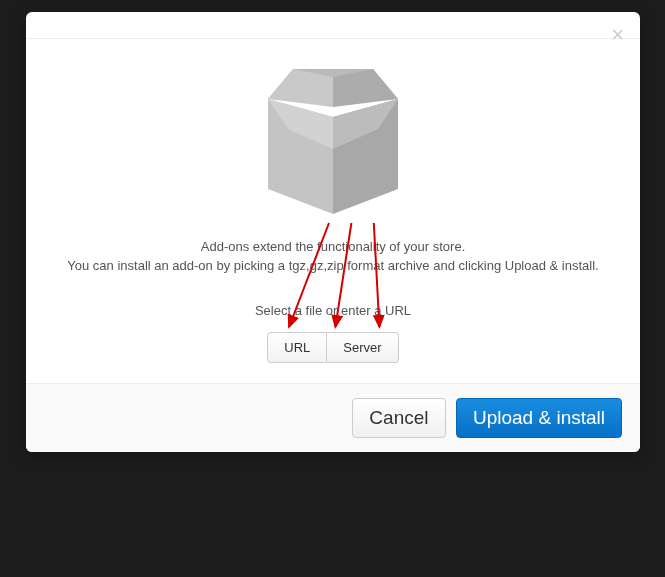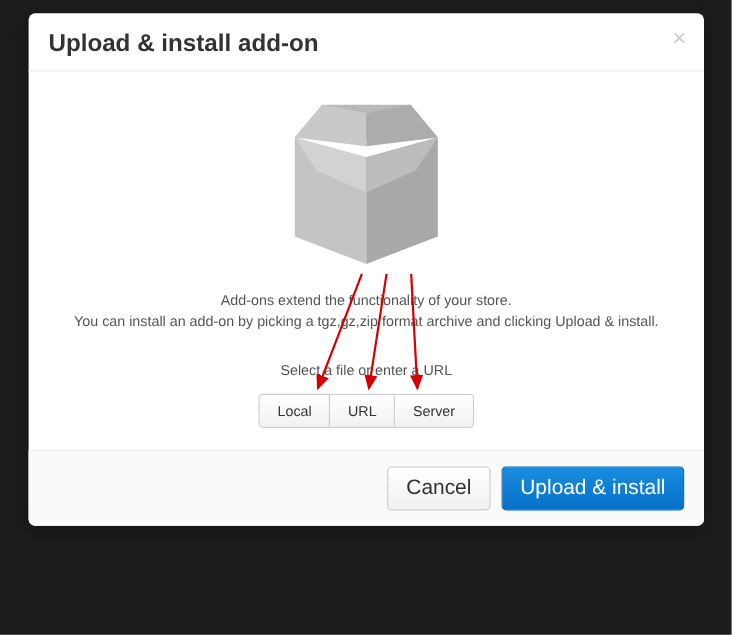--- a/index.html
+++ b/index.html
@@ -131,42 +131,40 @@
       color: #fff;
     }
   </style>
 </head>
 <body>
 
 <div class="backdrop"></div>
 
 <div class="modal">
   <div class="modal-header">
-    <div class="modal-title">Upload &amp; install add-on</div>
     <button class="close-btn">×</button>
   </div>
 
   <div class="modal-body">
     <svg class="box-icon" viewBox="0 0 180 150">
       <polygon points="50,0 130,0 155,30 25,30" fill="#b9b9b9"></polygon>
       <polygon points="50,0 90,8 90,38 25,30" fill="#c9c9c9"></polygon>
       <polygon points="130,0 90,8 90,38 155,30" fill="#acacac"></polygon>
       <polygon points="25,30 90,48 90,145 25,120" fill="#c4c4c4"></polygon>
       <polygon points="155,30 90,48 90,145 155,120" fill="#a8a8a8"></polygon>
       <polygon points="25,30 45,60 90,80 90,48" fill="#d2d2d2"></polygon>
       <polygon points="155,30 135,60 90,80 90,48" fill="#bcbcbc"></polygon>
     </svg>
 
     <div class="desc1">Add-ons extend the functionality of your store.</div>
     <div class="desc2">You can install an add-on by picking a tgz,gz,zip format archive and clicking Upload &amp; install.</div>
 
     <div class="select-label">Select a file or enter a URL</div>
 
     <div class="btn-group">
-      <button class="seg-btn">Local</button>
       <button class="seg-btn">URL</button>
       <button class="seg-btn">Server</button>
     </div>
 
     <svg class="annotation-svg" viewBox="0 0 614 430">
       <defs>
         <marker id="ah" markerWidth="8" markerHeight="8" refX="6" refY="3" orient="auto">
           <path d="M0,0 L7,3 L0,6 Z" fill="#d40000"></path>
         </marker>
       </defs>

